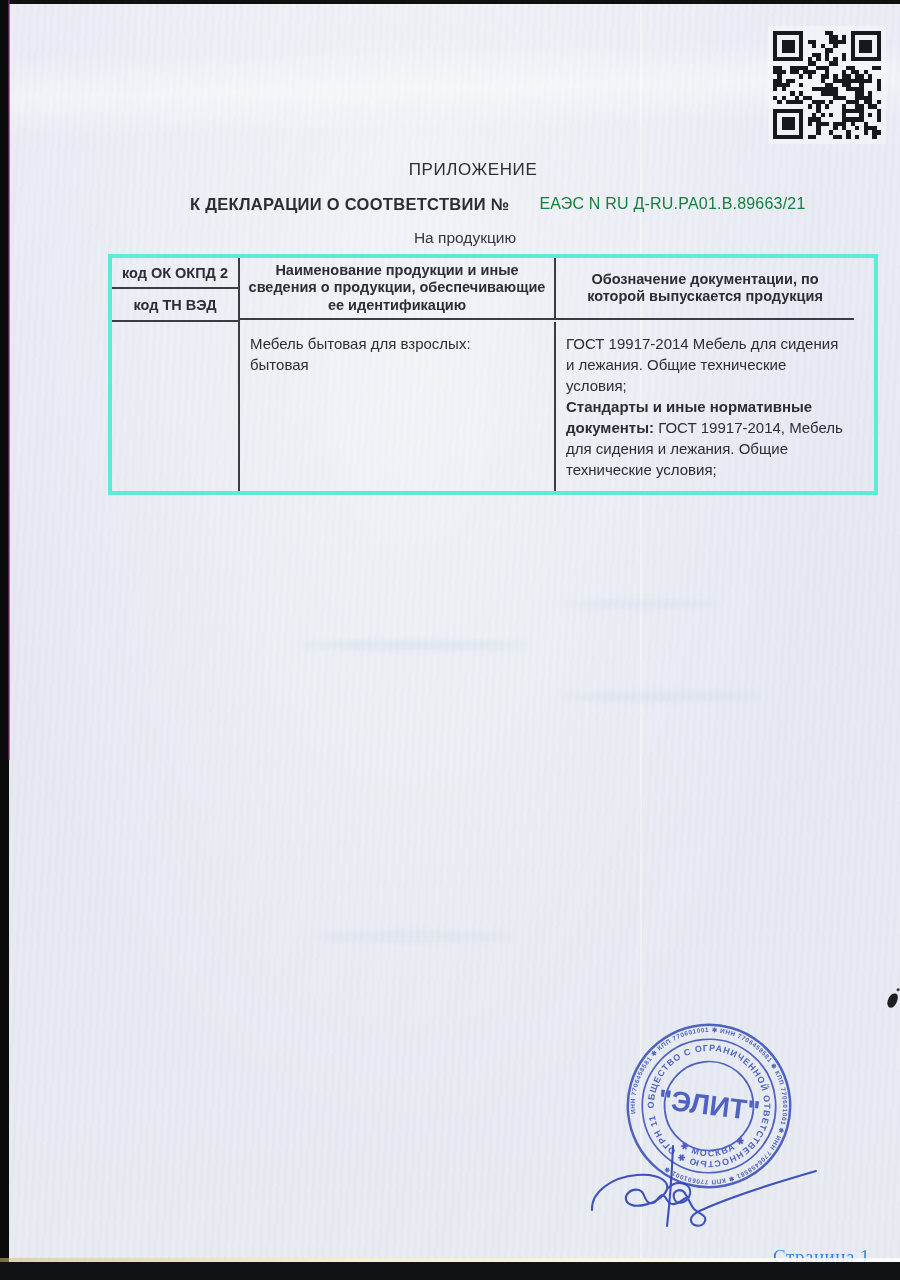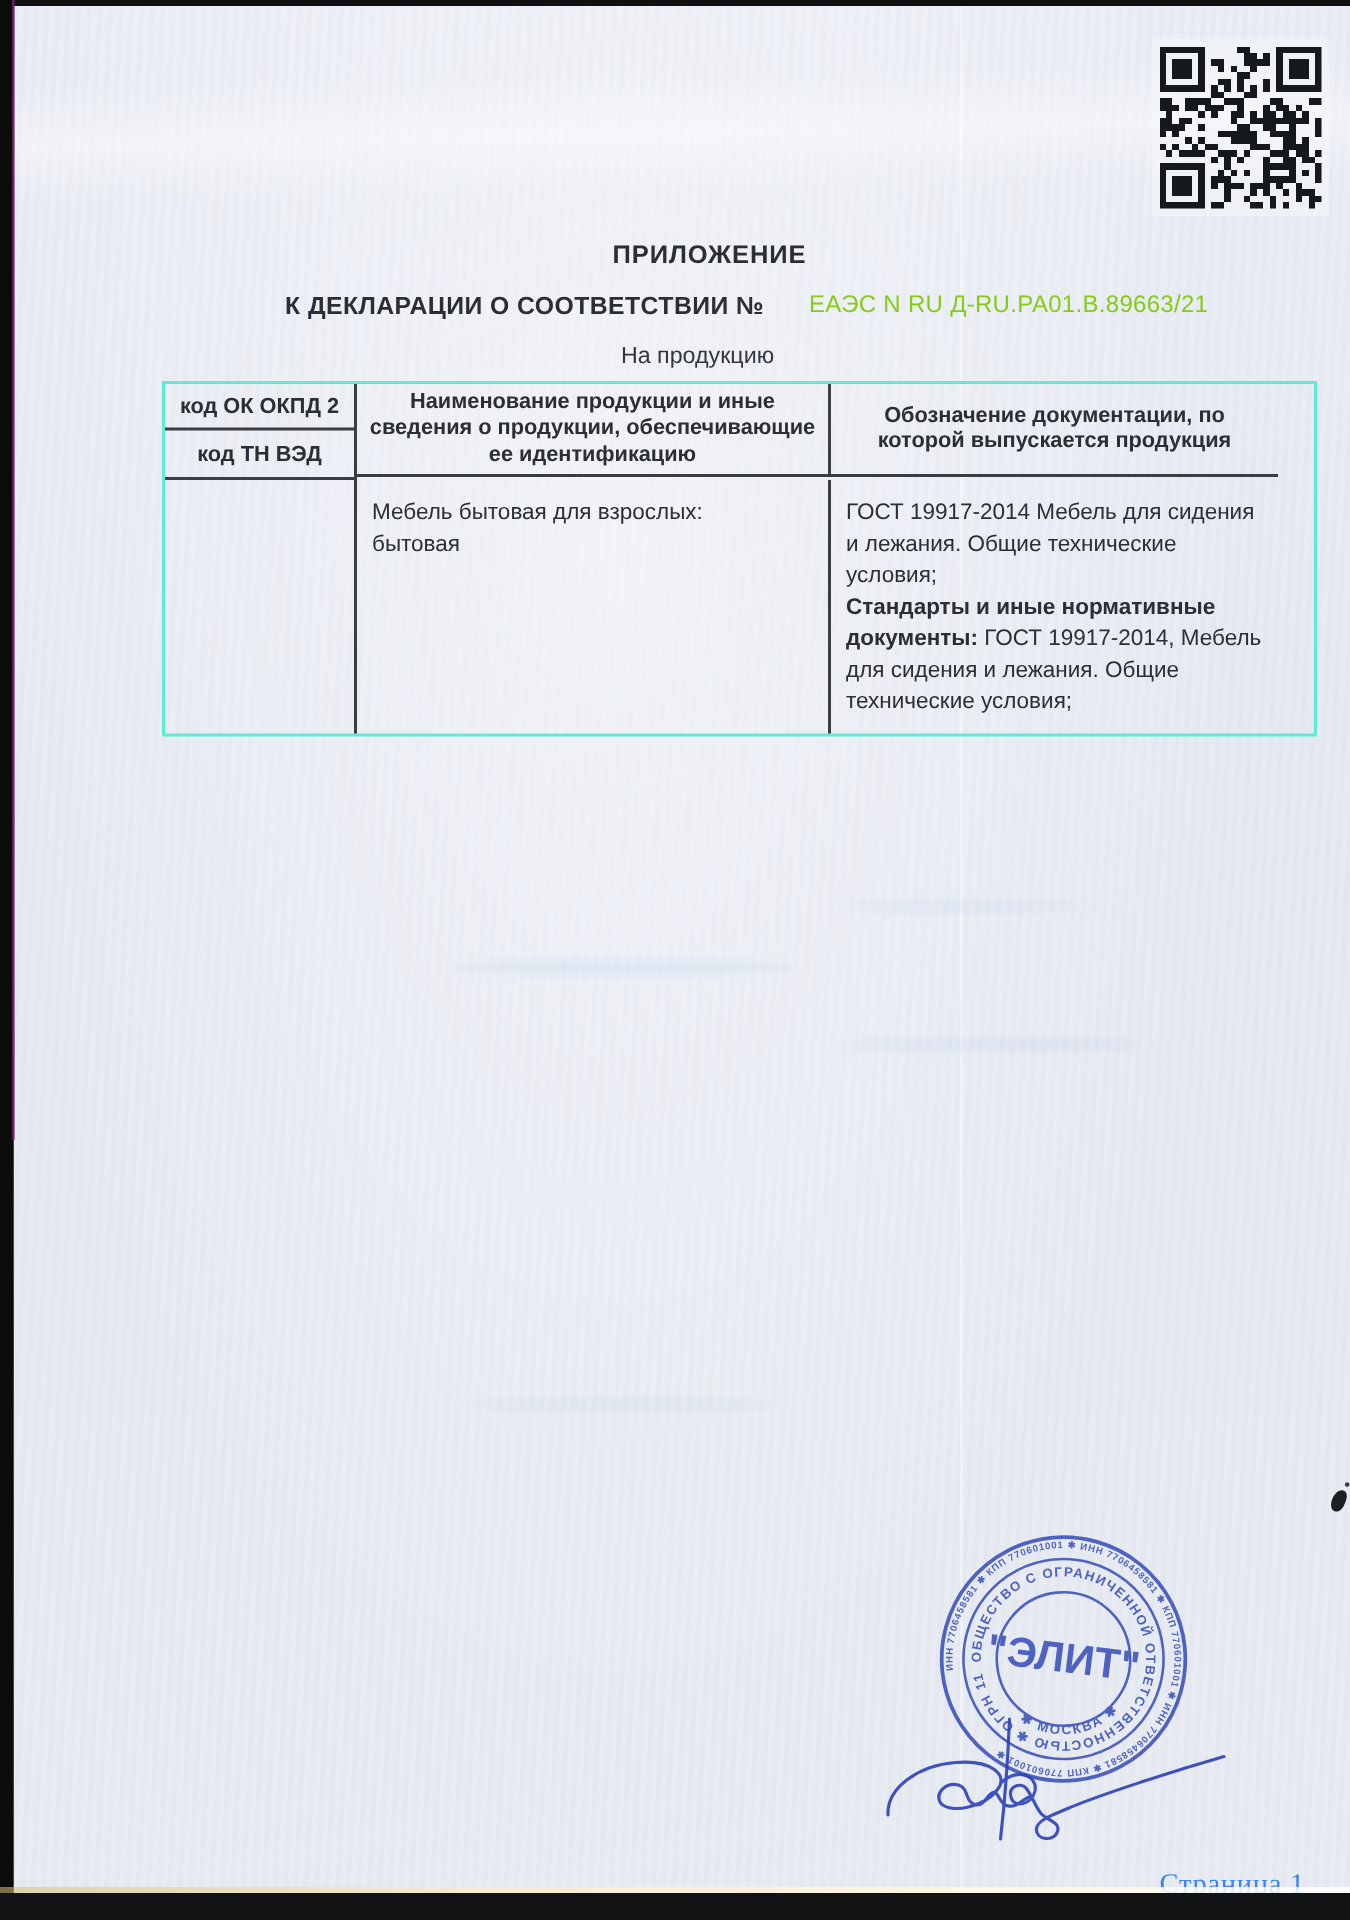--- a/index.html
+++ b/index.html
@@ -32,29 +32,29 @@
   .band-bright { position: absolute; left: 9px; top: 48px; width: 891px; height: 80px;
     background: linear-gradient(180deg, rgba(255,255,255,0), rgba(255,255,255,.4) 50%, rgba(255,255,255,0));
     transform: rotate(-1.2deg); }
 
   
   .qr { position: absolute; left: 768px; top: 26px; width: 118px; height: 118px; padding: 5px;
         background: rgba(246,248,252,.55); }
 
   
   .title-wrap { position: absolute; left: 48px; top: 160px; width: 850px; text-align: center; }
-  .doc-title { font-size: 17px; font-weight: bold; color: #2b2e33; letter-spacing: .6px; margin-top: 36px; }
+  .doc-title { font-size: 17px; font-weight: normal; color: #2b2e33; letter-spacing: .6px; margin-top: 36px; }
   .subtitle-row { position: absolute; left: 190px; top: 195px; display: flex; gap: 30px; align-items: flex-start; white-space: nowrap; }
   .subtitle-label { font-size: 16.5px; font-weight: bold; color: #2b2e33; letter-spacing: .3px; }
-  .decl-number { font-size: 16px; color: #84cc16; letter-spacing: .2px; }
+  .decl-number { font-size: 16px; color: #15803d; letter-spacing: .2px; }
   .product-heading-wrap { position: absolute; left: 40px; top: 229px; width: 850px; text-align: center; }
   .product-heading { font-size: 15.5px; color: #33373d; }
 
   
-  .tbl { position: absolute; left: 108px; top: 254px; width: 770px; border: 2px solid #5eead4;
+  .tbl { position: absolute; left: 108px; top: 254px; width: 770px; border: 4px solid #5eead4;
          display: flex; flex-direction: column; color: #2b2e33; }
   .tr { display: flex; }
   .td { border-right: 2px solid #3a3d42; }
   .td:last-child { border-right: none; }
   .c1 { width: 128px; }
   .c2 { width: 316px; }
   .c3 { width: 298px; }
   .head .td { border-bottom: 2px solid #3a3d42; font-weight: bold; font-size: 14.5px; text-align: center; }
   .c1-split { display: flex; flex-direction: column; }
   .c1-split > div { height: 31px; display: flex; align-items: center; justify-content: center; }

